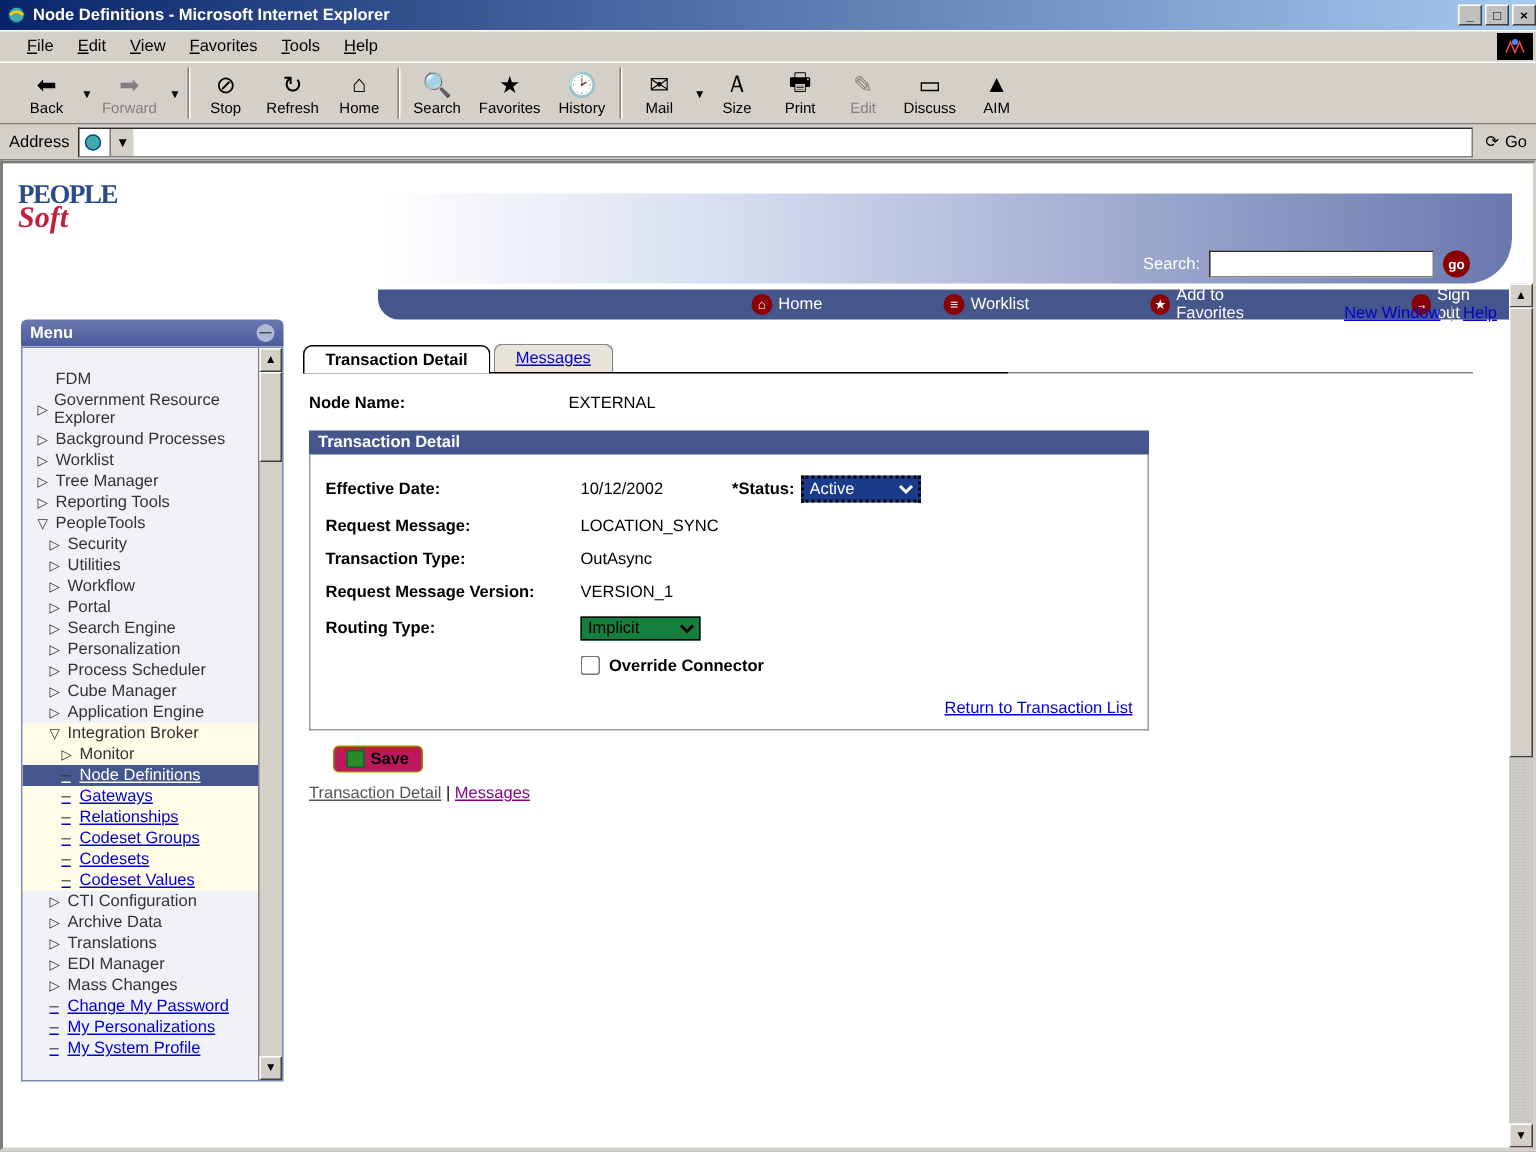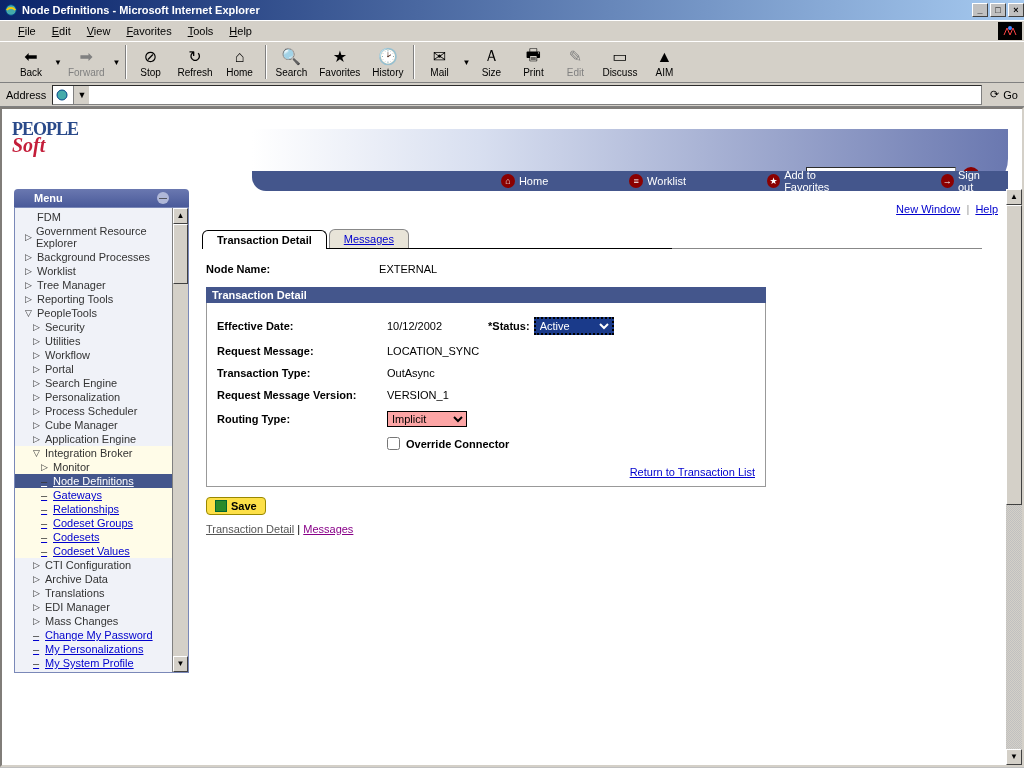--- a/index.html
+++ b/index.html
@@ -33,49 +33,49 @@
 .addrbar .abox { flex: 1; background: #fff; border: 1px inset #808080; height: 20px; display: flex; align-items: center; padding-left: 2px; }
 .addrbar .abox .aicon { width: 14px; height: 14px; margin-right: 4px; }
 .addrbar .abox input { flex: 1; border: none; font-size: 11px; outline: none; }
 .addrbar .abox .adrop { width: 16px; background: #d4d0c8; border-left: 1px solid #808080; text-align: center; height: 100%; line-height: 18px; font-size: 9px; }
 .addrbar .go { margin-left: 8px; display: flex; align-items: center; gap: 4px; }
 
 
 .content { background: #fff; height: 660px; border: 2px inset #d4d0c8; overflow: hidden; position: relative; }
 
 
-.ps-header { height: 82px; position: relative; background: #fff; }
+.ps-header { height: 104px; position: relative; background: #fff; }
 .ps-logo { position: absolute; left: 10px; top: 10px; width: 70px; height: 40px; }
 .ps-logo-text { font-family: 'Times New Roman', serif; font-weight: bold; }
 .ps-logo-people { color: #2a4a8a; font-size: 18px; letter-spacing: -1px; }
 .ps-logo-soft { color: #c41e3a; font-size: 20px; font-style: italic; position: relative; top: -6px; }
 .ps-swoosh { position: absolute; right: 14px; top: 20px; left: 250px; height: 60px; background: linear-gradient(to right, #fff 0%, #d8dff0 30%, #6a78b0 100%); border-radius: 0 0 30px 0; }
 .ps-search-area { position: absolute; right: 28px; top: 38px; display: flex; align-items: center; gap: 6px; color: #fff; }
 .ps-search-area input { width: 150px; height: 18px; border: 1px inset #808080; padding: 0 2px; font-size: 11px; }
 .ps-go { width: 18px; height: 18px; background: #8b0000; border-radius: 50%; color: #fff; font-size: 9px; font-weight: bold; display: flex; align-items: center; justify-content: center; }
 
 .ps-navbar { position: absolute; bottom: 0; left: 250px; right: 14px; height: 20px; background: #44568c; display: flex; align-items: center; color: #fff; font-size: 11px; border-radius: 0 0 0 14px; }
 .ps-navitem { display: flex; align-items: center; gap: 4px; padding: 0 12px; }
 .ps-navbar .sp1 { width: 250px; }
 .ps-navbar .sp2 { width: 60px; }
 .ps-navbar .sp3 { width: 60px; }
 .ps-navbar .sp4 { width: 60px; }
 .ps-nicon { width: 14px; height: 14px; background: #8b0000; border-radius: 50%; display: flex; align-items: center; justify-content: center; font-size: 9px; }
 
 
 .leftcol { position: absolute; left: 12px; top: 80px; width: 175px; }
-.menu-header { background: linear-gradient(to bottom, #6a78b0, #4a5a9a); color: #fff; font-weight: bold; padding: 3px 20px; display: flex; justify-content: space-between; align-items: center; border-radius: 4px 4px 0 0; }
+.menu-header { background: linear-gradient(to bottom, #6a78b0, #4a5a9a); color: #fff; font-weight: bold; padding: 3px 6px; display: flex; justify-content: space-between; align-items: center; border-radius: 4px 4px 0 0; margin-top: 24px; }
 .menu-header .collapse { width: 12px; height: 12px; background: #b0b8d8; border-radius: 50%; font-size: 8px; text-align: center; line-height: 12px; color: #333; }
 .menu-body { background: #f0f2f8; border: 1px solid #7a88b8; max-height: 530px; overflow: hidden; position: relative; }
 .menu-scroll { position: absolute; right: 0; top: 0; bottom: 0; width: 16px; background: #d4d0c8; border-left: 1px solid #808080; }
 .menu-scroll .sarrow { height: 16px; background: #d4d0c8; border: 1px solid #fff; border-right-color: #404040; border-bottom-color: #404040; font-size: 8px; text-align: center; line-height: 14px; }
 .menu-scroll .sthumb { height: 60px; background: #d4d0c8; border: 1px solid #fff; border-right-color: #404040; border-bottom-color: #404040; }
 .menu-scroll .strack { flex: 1; }
 .menu-scroll { display: flex; flex-direction: column; }
-.menu-items { padding: 2px 0; margin-right: 16px; }
+.menu-items { padding: 14px 0; margin-right: 16px; }
 .mi { padding: 1px 4px 1px 10px; display: flex; align-items: center; gap: 4px; color: #333; cursor: default; }
 .mi.l1 { padding-left: 18px; }
 .mi.l2 { padding-left: 26px; }
 .mi.selected { background: #44568c; color: #fff; }
 .mi .tri { font-size: 9px; width: 8px; color: #333; }
 .mi .dash { width: 8px; color: #333; }
 .mi.link { color: #0000cd; text-decoration: underline; }
 .mi.selected.link { color: #fff; }
 .mi.ib-section { background: #fffce8; }
 
@@ -92,31 +92,31 @@
 .form-area { padding: 0 4px; }
 .nodename { margin-bottom: 12px; }
 .nodename .lbl { font-weight: bold; display: inline-block; width: 170px; }
 
 .section-hdr { background: #44568c; color: #fff; font-weight: bold; padding: 2px 6px; width: 560px; }
 .section-body { border: 1px solid #999; border-top: none; width: 560px; padding: 14px 10px 8px; }
 .frow { display: flex; align-items: center; margin-bottom: 10px; }
 .frow .flbl { font-weight: bold; width: 170px; }
 .frow .fval { }
 .frow .flbl2 { font-weight: bold; margin-left: 46px; margin-right: 4px; }
-.frow select { font-size: 11px; border: 1px solid #000; background: #fca5a5; }
+.frow select { font-size: 11px; border: 1px solid #000; background: #15803d; }
 .frow select.hilite { background: #1a3a8a; color: #fff; border: 2px dotted #000; width: 80px; }
 .frow input[type=checkbox] { margin-right: 6px; vertical-align: middle; }
 .chklbl { font-weight: bold; }
 .comment-row { display: flex; align-items: flex-start; margin-top: 40px; }
 .comment-row .flbl { font-weight: bold; width: 70px; }
 .comment-row textarea { width: 440px; height: 36px; border: 1px inset #808080; font-size: 11px; resize: none; }
 .return-link { text-align: right; padding-top: 6px; }
 .return-link a { color: #0000cd; text-decoration: underline; }
 
-.savebtn { margin-top: 10px; display: inline-flex; align-items: flex-end; gap: 4px; background: #fde047; border: 1px solid #998800; border-radius: 4px; padding: 2px 8px; font-size: 11px; font-weight: bold; }
+.savebtn { margin-top: 10px; display: inline-flex; align-items: flex-end; gap: 4px; background: #be185d; border: 1px solid #998800; border-radius: 4px; padding: 2px 8px; font-size: 11px; font-weight: bold; margin-left: 16px; }
 .savebtn .disk { width: 12px; height: 12px; background: #2a8a2a; border: 1px solid #063; }
 
 .bottom-tabs { margin-top: 8px; font-size: 11px; }
 .bottom-tabs a { color: #880088; text-decoration: underline; }
 .bottom-tabs .cur { color: #555; text-decoration: underline; }
 
 
 .main-scroll { position: absolute; right: 0; top: 80px; bottom: 0; width: 16px; background: #d4d0c8; display: flex; flex-direction: column; }
 .main-scroll .sarrow { height: 16px; background: #d4d0c8; border: 1px solid #fff; border-right-color: #404040; border-bottom-color: #404040; font-size: 8px; text-align: center; line-height: 14px; }
 .main-scroll .sthumb { height: 300px; background: #d4d0c8; border: 1px solid #fff; border-right-color: #404040; border-bottom-color: #404040; }

